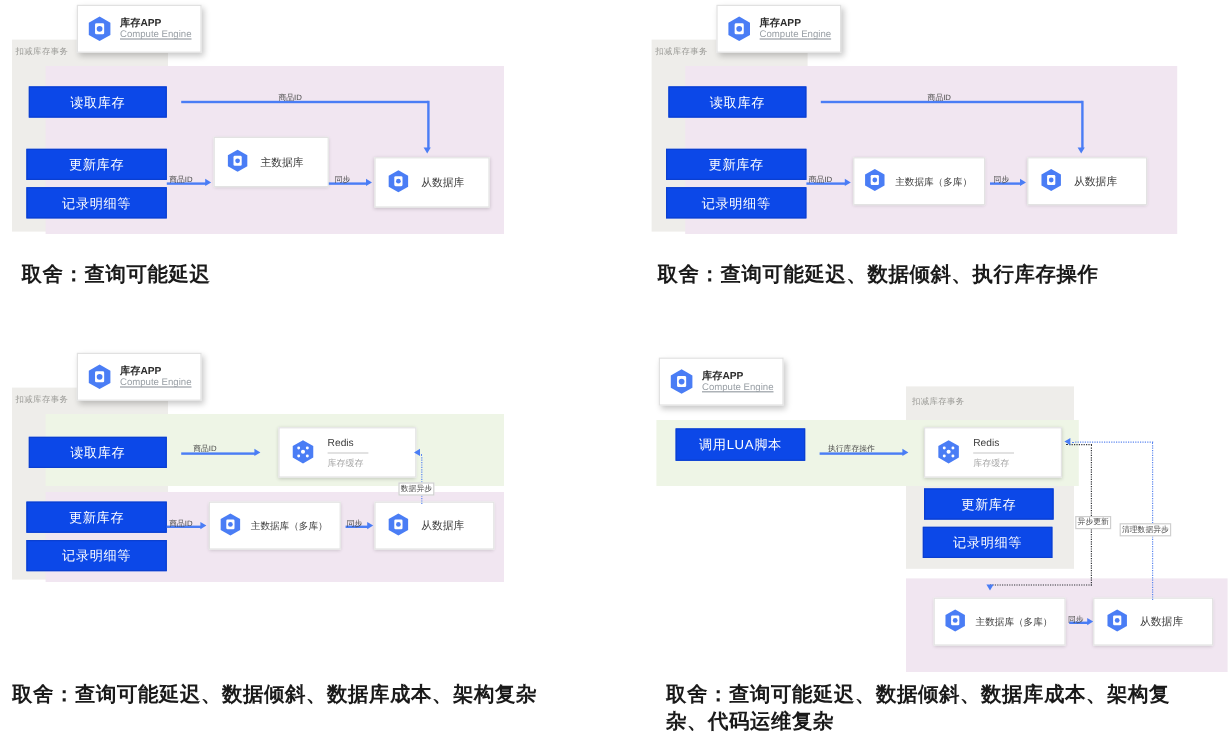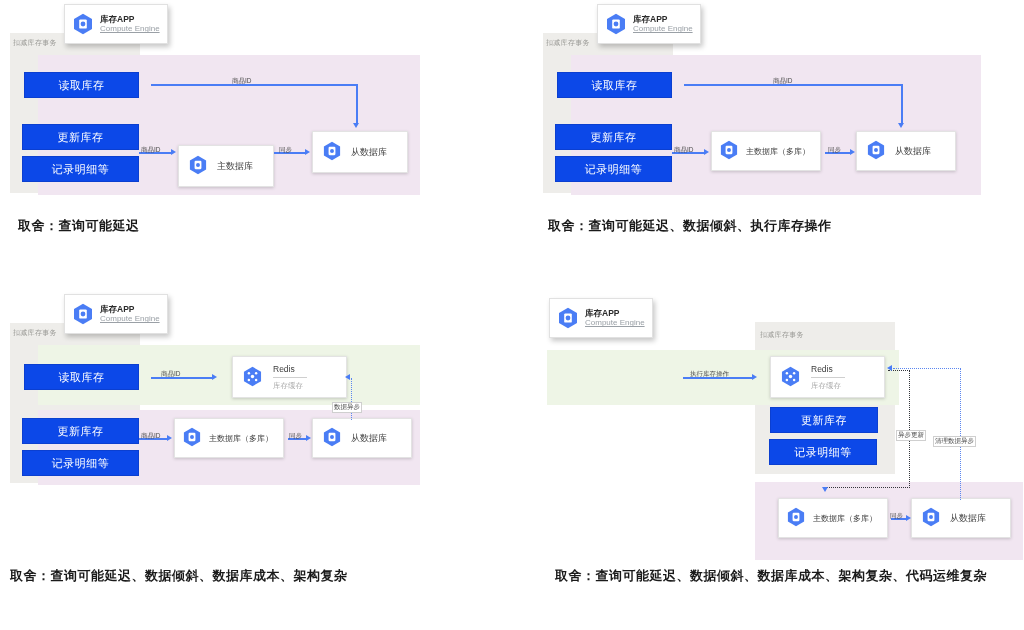--- a/index.html
+++ b/index.html
@@ -115,26 +115,26 @@
   .conn-label.boxed { background: #ffffff; padding: 0 1px; border: 1px solid #cfcfcf; }
 
   .dotline-v { position: absolute; width: 0; border-left: 1.5px dotted #5b86f0; }
   .dotline-h { position: absolute; height: 0; border-top: 1.5px dotted #5b86f0; }
   .dotline-v.dark { border-left-color: #33353a; }
   .dotline-h.dark { border-top-color: #33353a; }
 
   
   .caption {
     position: absolute;
-    font-size: 13px;
+    font-size: 17px;
     font-weight: bold;
     color: #1a1a1a;
     line-height: 1.35;
     letter-spacing: .5px;
-    font-family: Liberation Mono, monospace;
+    font-family: Liberation Sans, sans-serif;
   }
 </style>
 </head>
 <body>
 
 <div class="canvas">
 
   <div class="panel" style="left:0;top:0;width:470px;height:270px;">
     <div class="frame-grey" style="left:10px;top:33px;width:130px;height:160px;"></div>
     <div class="frame-label" style="left:13px;top:38px;">扣减库存事务</div>
@@ -151,21 +151,21 @@
       <div class="appcard-text">
         <div class="appcard-title">库存APP</div>
         <div class="appcard-sub">Compute Engine</div>
       </div>
     </div>
 
     <div class="btn" style="left:24px;top:72px;width:115px;height:26px;">读取库存</div>
     <div class="btn" style="left:22px;top:124px;width:117px;height:26px;">更新库存</div>
     <div class="btn" style="left:22px;top:156px;width:117px;height:26px;">记录明细等</div>
 
-    <div class="card" style="left:178px;top:145px;width:96px;height:42px;padding-left:10px;">
+    <div class="card" style="left:178px;top:114px;width:96px;height:42px;padding-left:10px;">
       <div class="hex">
         <svg width="18" height="20" viewBox="0 0 20 22">
             <polygon points="10,0.8 19,5.9 19,16.1 10,21.2 1,16.1 1,5.9" fill="#4a7df5"></polygon>
             <rect x="6.2" y="6.4" width="7.6" height="9.2" rx="1.2" fill="#fff"></rect>
             <circle cx="10" cy="11" r="2.2" fill="#4a7df5"></circle>
           </svg>
       </div>
       <div class="card-label" style="margin-left:8px;">主数据库</div>
     </div>
 
@@ -359,20 +359,21 @@
             <rect x="6.2" y="6.4" width="7.6" height="9.2" rx="1.2" fill="#fff"></rect>
             <circle cx="10" cy="11" r="2.4" fill="#4a7df5"></circle>
           </svg>
       </div>
       <div class="appcard-text">
         <div class="appcard-title">库存APP</div>
         <div class="appcard-sub">Compute Engine</div>
       </div>
     </div>
 
+    <div class="btn" style="left:30px;top:67px;width:108px;height:27px;">调用LUA脚本</div>
     <div class="btn" style="left:237px;top:117px;width:108px;height:26px;">更新库存</div>
     <div class="btn" style="left:236px;top:149px;width:108px;height:26px;">记录明细等</div>
 
     <div class="rediscard" style="left:237px;top:66px;width:115px;height:42px;">
       <div class="hex">
         <svg width="19" height="21" viewBox="0 0 20 22">
             <polygon points="10,0.8 19,5.9 19,16.1 10,21.2 1,16.1 1,5.9" fill="#4a7df5"></polygon>
             <circle cx="10" cy="11" r="1.8" fill="#fff"></circle>
             <circle cx="6.2" cy="7.6" r="1.3" fill="#fff"></circle>
             <circle cx="13.8" cy="7.6" r="1.3" fill="#fff"></circle>

